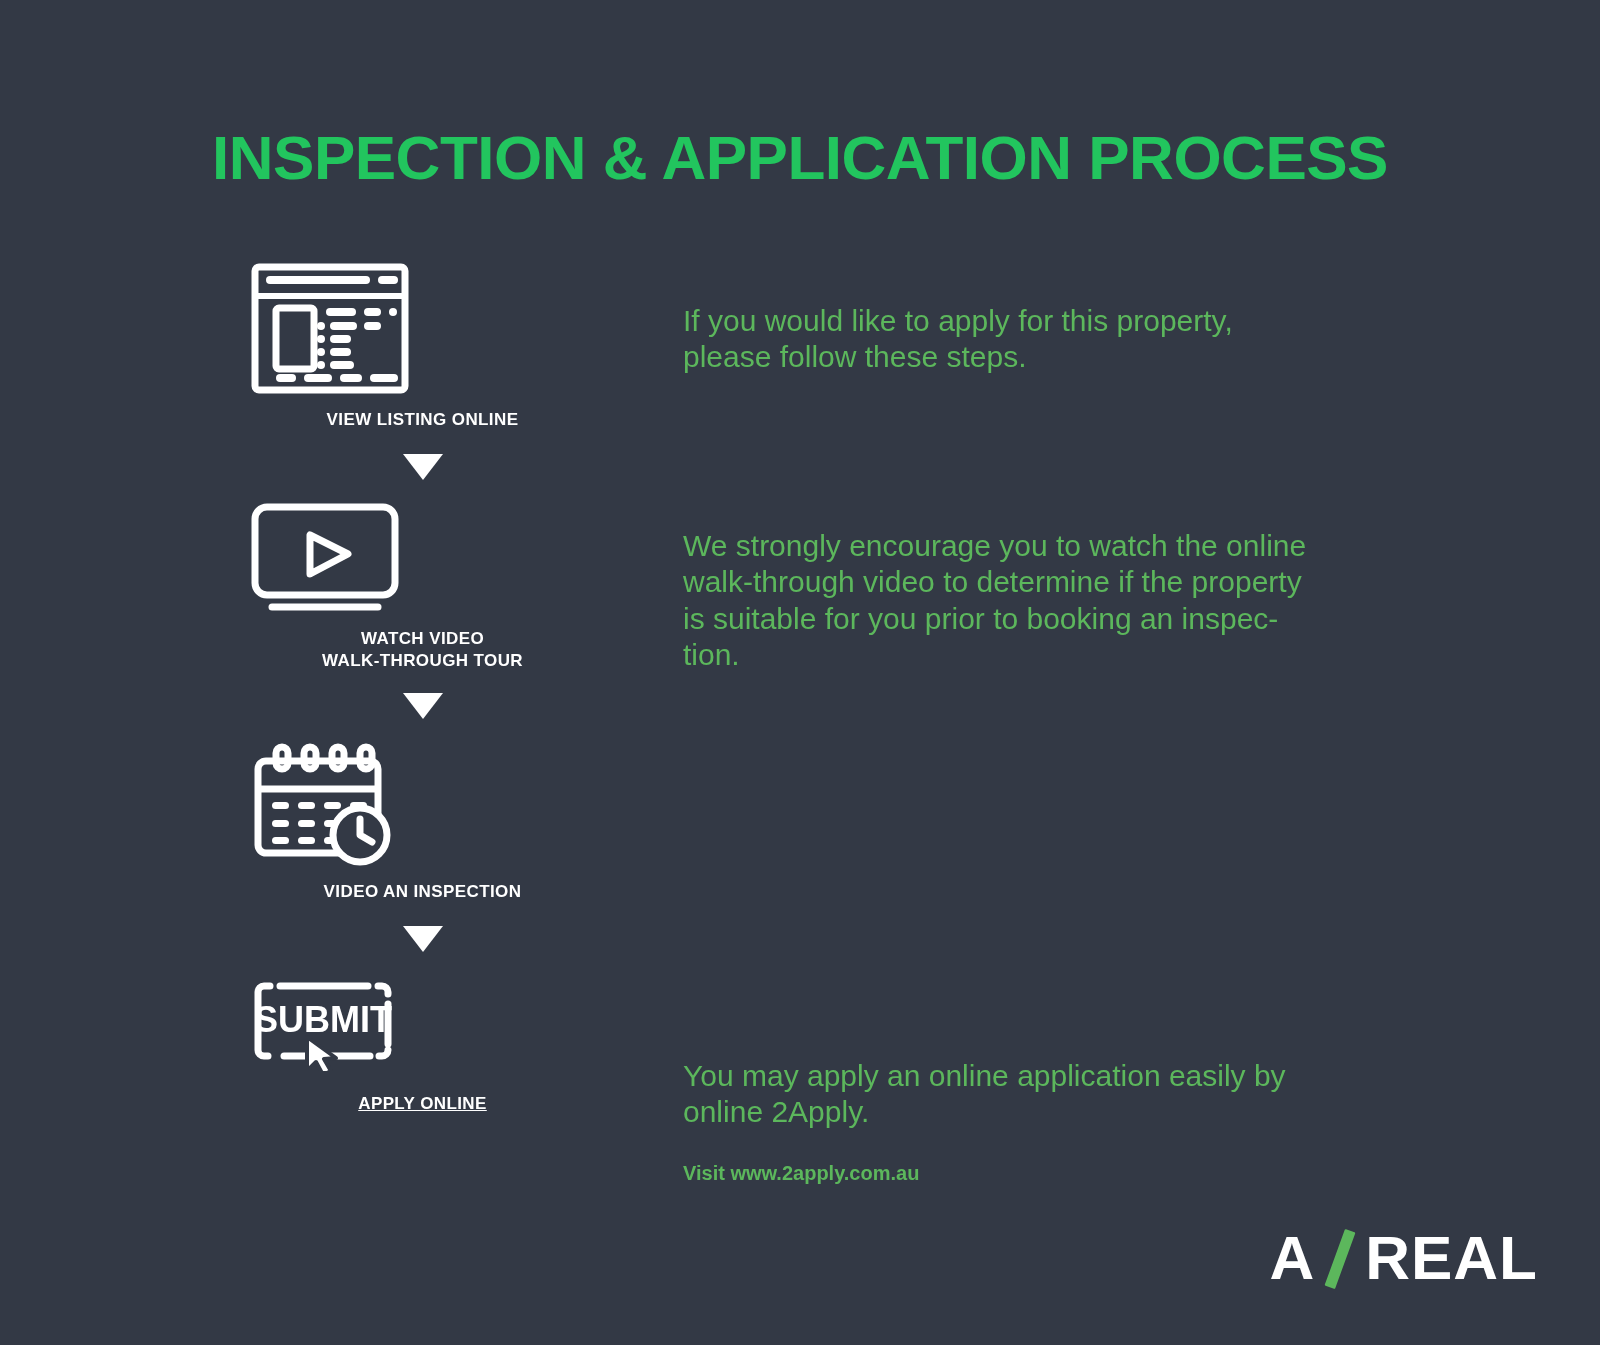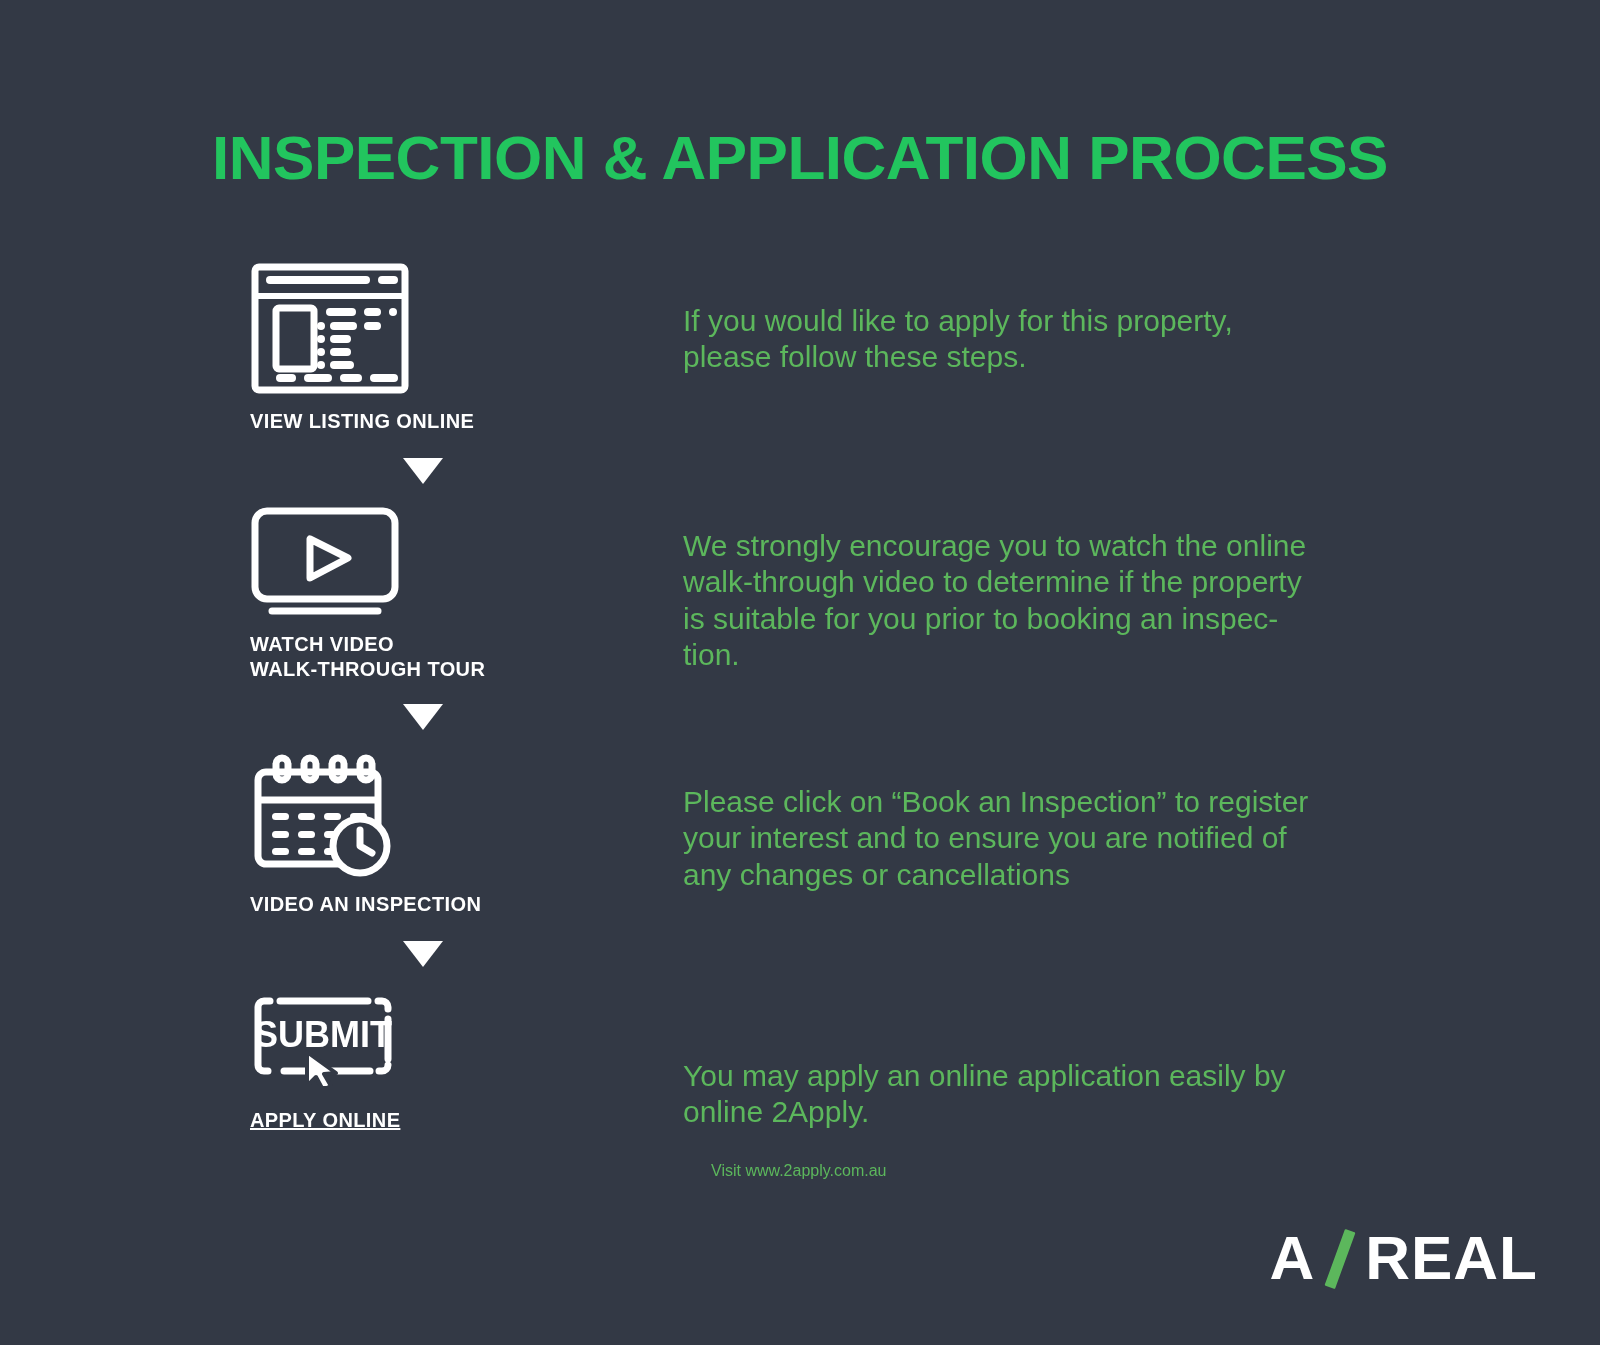--- a/index.html
+++ b/index.html
@@ -21,22 +21,23 @@
     white-space:nowrap;
   }
 
   
   .flow { position:absolute; left:250px; top:262px; width:345px; }
 
   .step { position:relative; width:345px; }
   .icon-wrap { display:flex; justify-content:flex-start; align-items:flex-end; }
   .step-label {
     margin-top:14px;
+    text-align:center;
     color:#ffffff;
-    font-size:20px;
+    font-size:17px;
     font-weight:bold;
     letter-spacing:0.4px;
     line-height:1.25;
   }
   .arrow {
     margin:0 auto;
     width:0; height:0;
     border-left:20px solid transparent;
     border-right:20px solid transparent;
     border-top:26px solid #ffffff;
@@ -48,24 +49,24 @@
     position:absolute;
     left:683px;
     width:730px;
     color:#5cb75c;
     font-size:30px;
     line-height:1.21;
     font-weight:400;
   }
   .copy .ln { display:block; white-space:nowrap; }
   .visit {
-    position:absolute; left:711px;
+    position:absolute; left:683px;
     color:#5cb75c;
-    font-size:16px;
-    font-weight:normal;
+    font-size:20px;
+    font-weight:bold;
     white-space:nowrap;
   }
 
   
   .logo {
     position:absolute; right:62px; bottom:52px;
     display:flex; align-items:center;
     color:#ffffff;
     font-size:62px; font-weight:bold; letter-spacing:1px;
   }
@@ -209,25 +210,20 @@
     <span class="ln">please follow these steps.</span>
   </div>
 
   <div class="copy" style="top:528px;">
     <span class="ln">We strongly encourage you to watch the online</span>
     <span class="ln">walk-through video to determine if the property</span>
     <span class="ln">is suitable for you prior to booking an inspec-</span>
     <span class="ln">tion.</span>
   </div>
 
-  <div class="copy" style="top:784px;">
-    <span class="ln">Please click on “Book an Inspection” to register</span>
-    <span class="ln">your interest and to ensure you are notified of</span>
-    <span class="ln">any changes or cancellations</span>
-  </div>
 
   <div class="copy" style="top:1058px;">
     <span class="ln">You may apply an online application easily by</span>
     <span class="ln">online 2Apply.</span>
   </div>
 
   <div class="visit" style="top:1162px;">Visit www.2apply.com.au</div>
 
   <div class="logo">
     <span>A</span>

